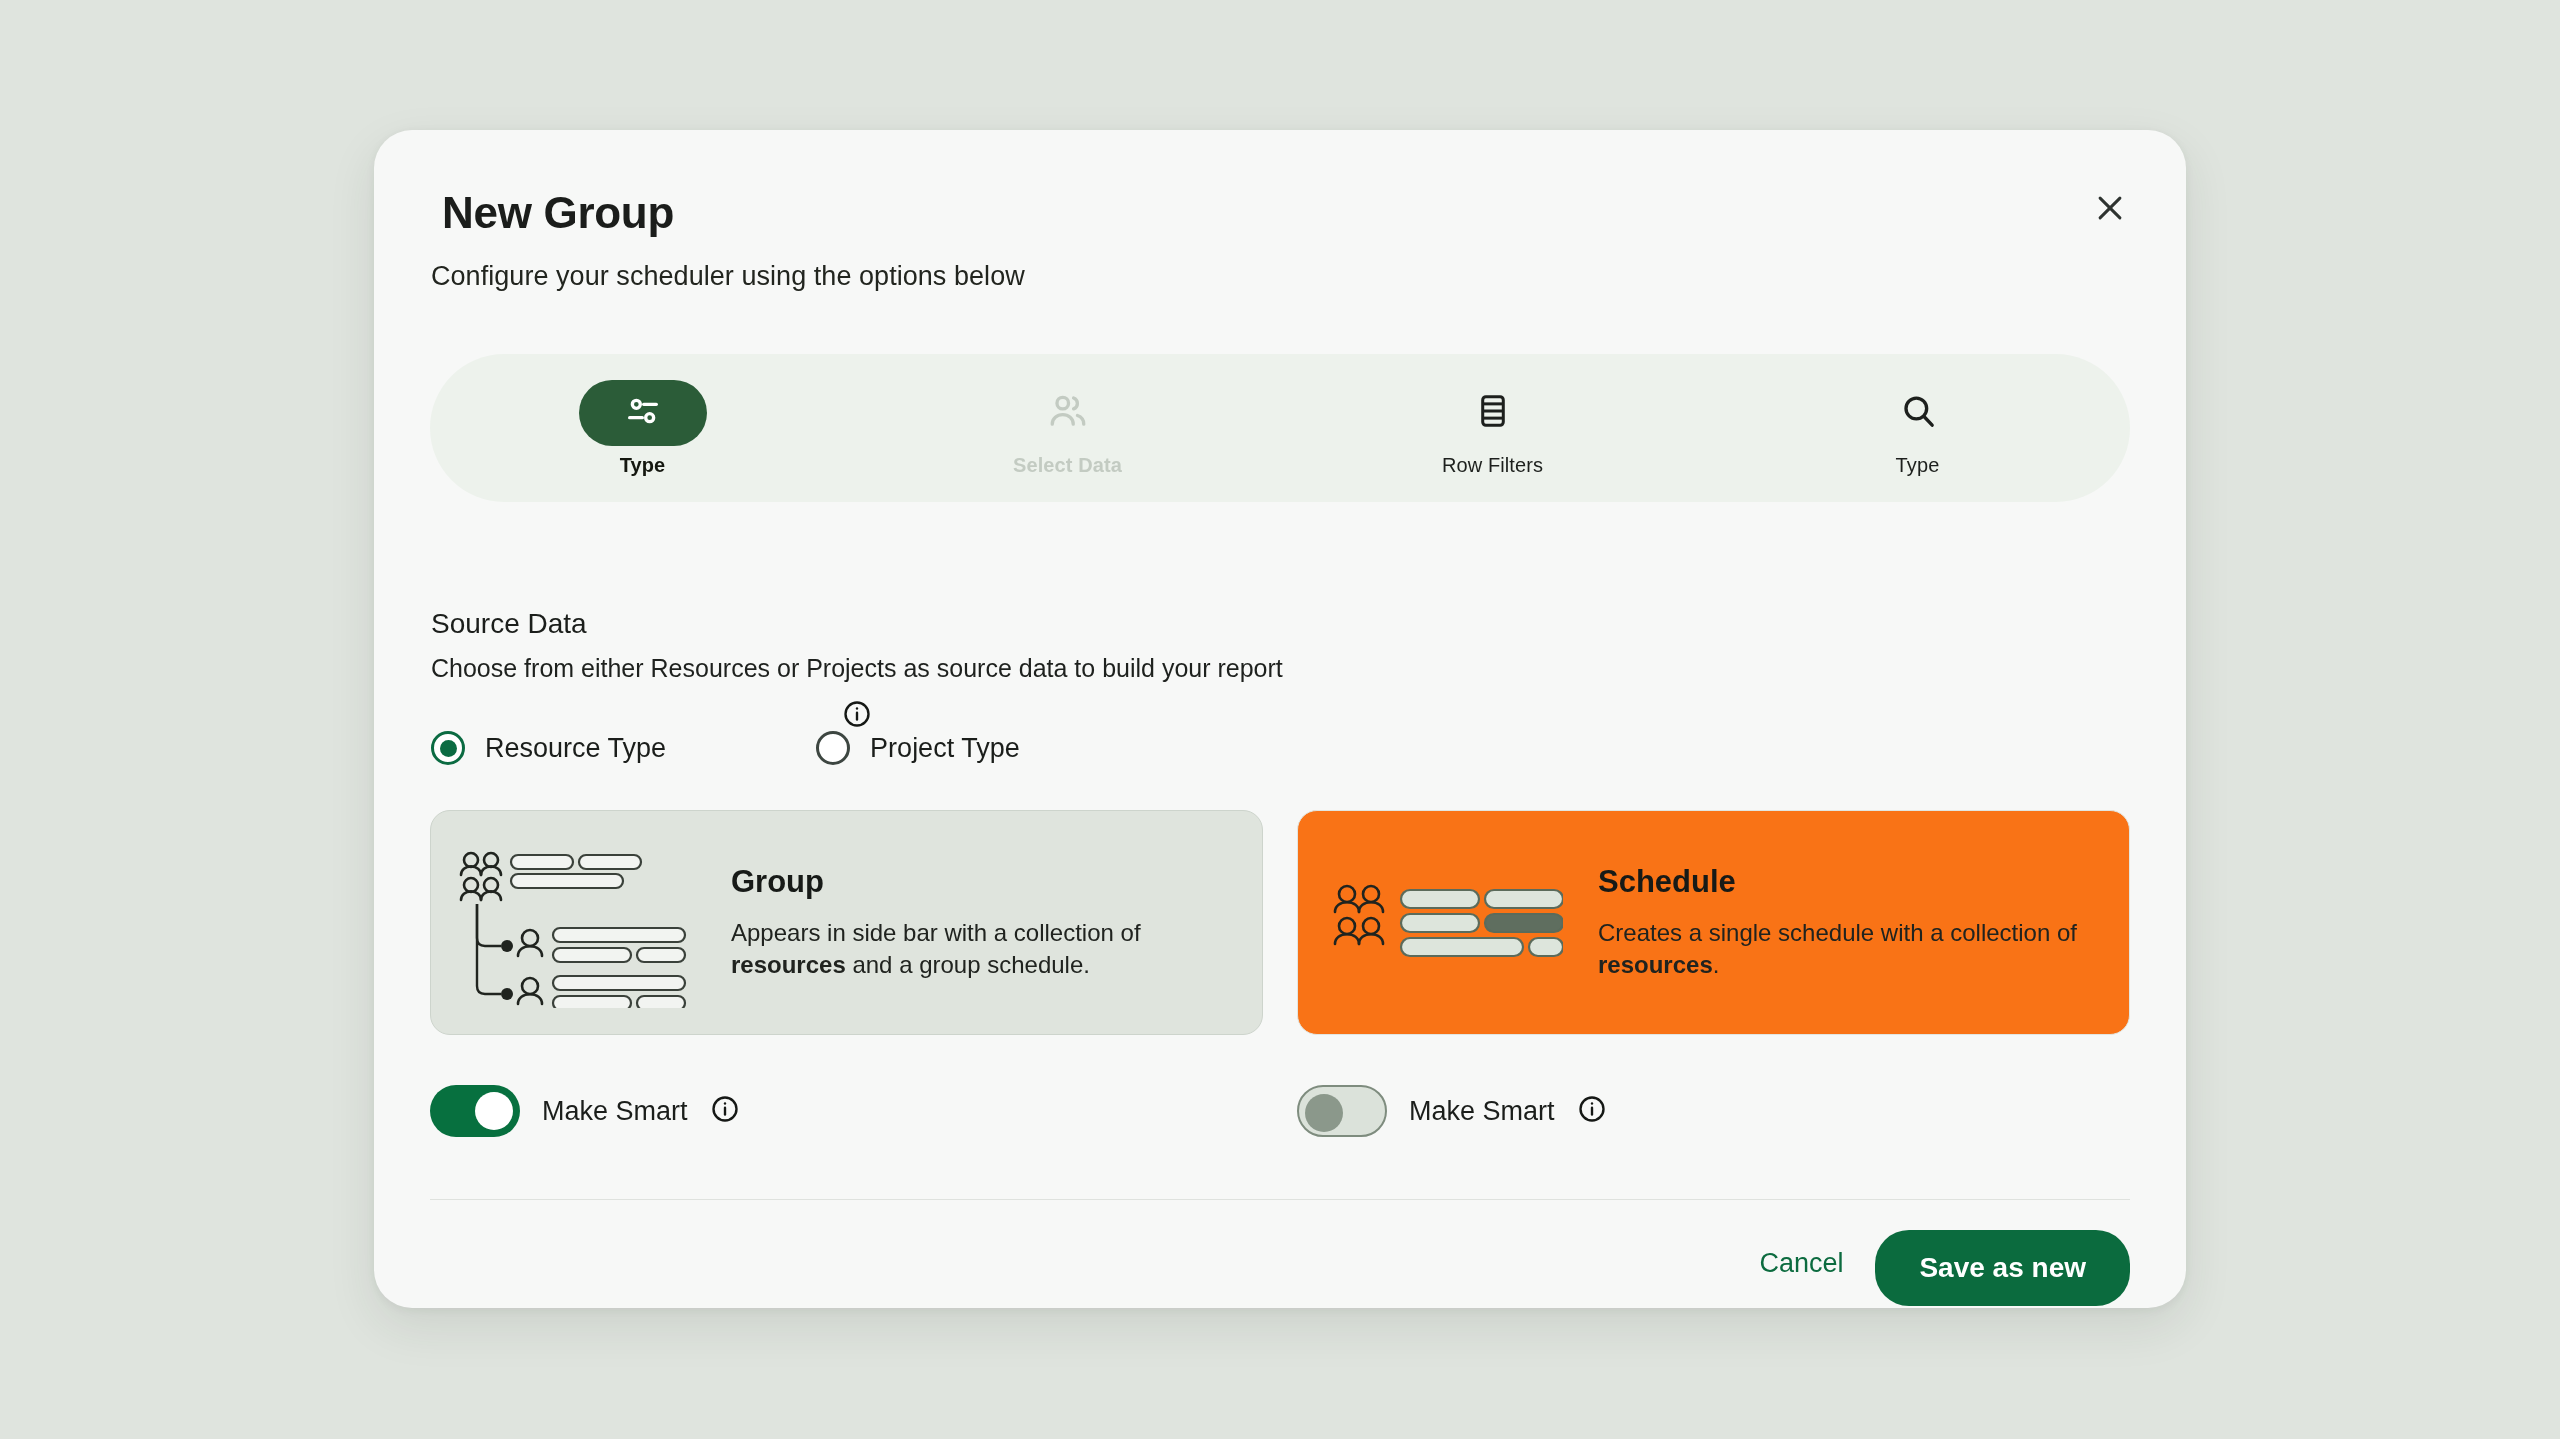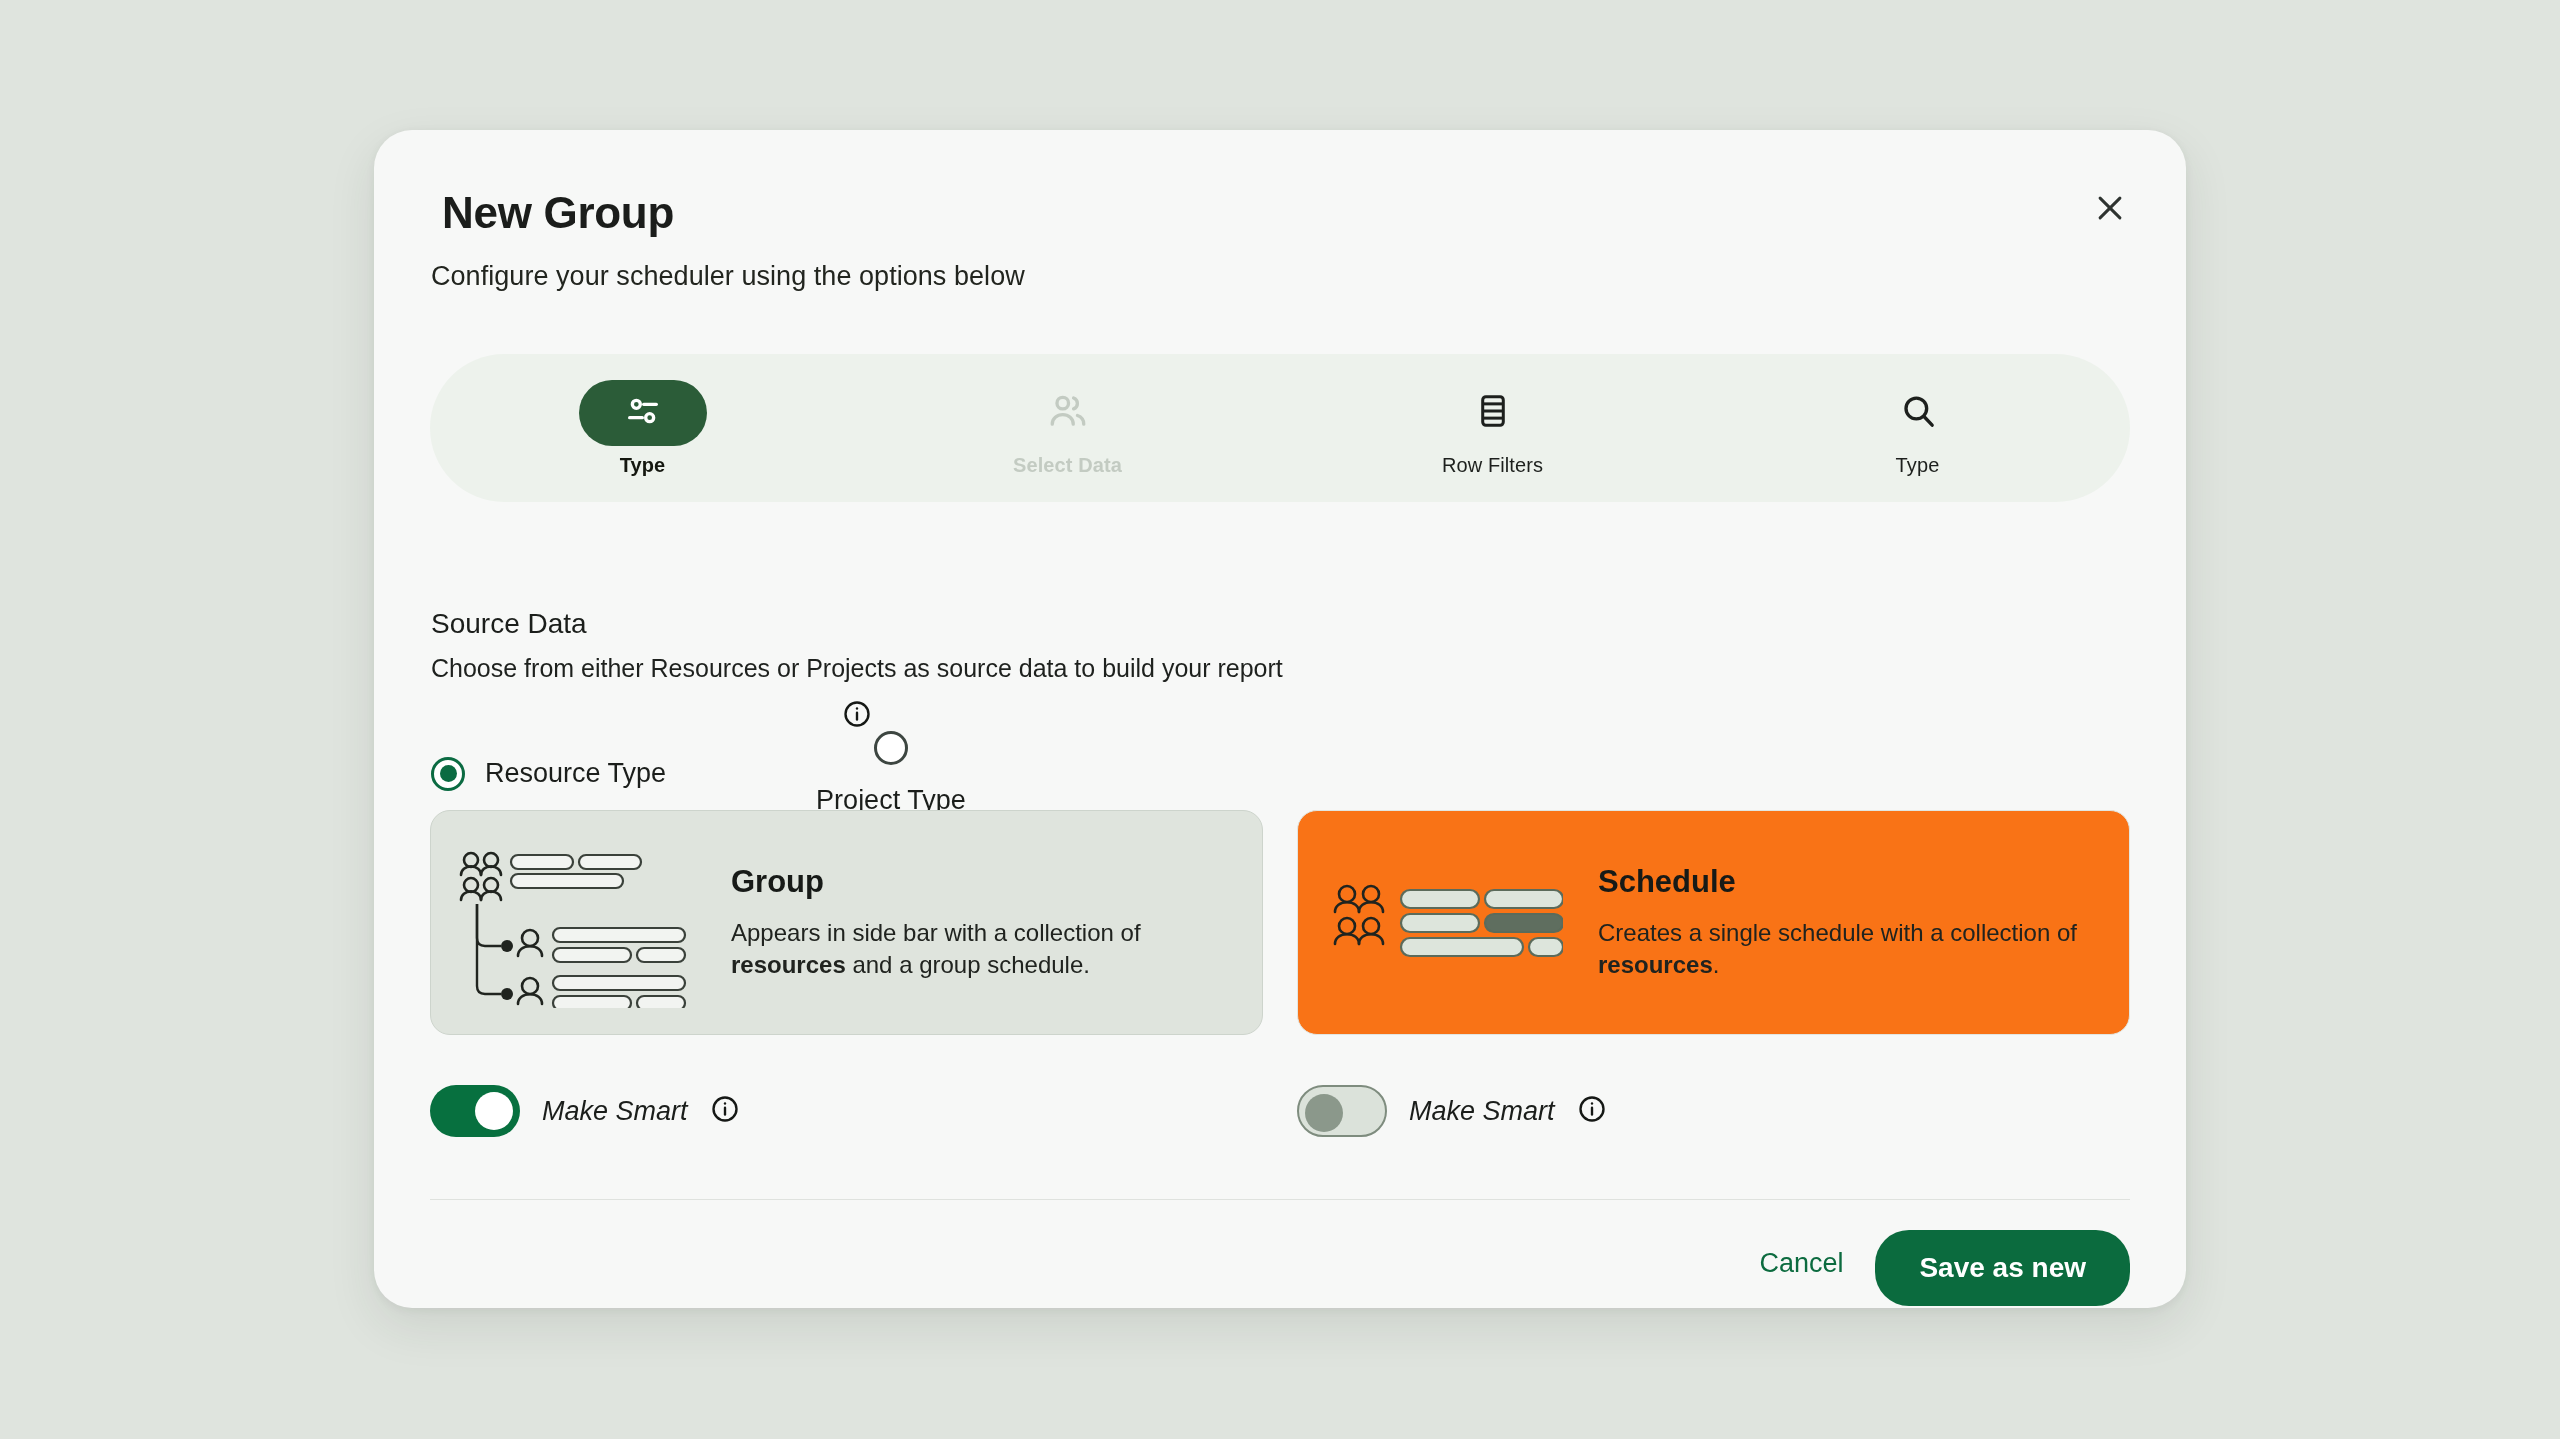--- a/index.html
+++ b/index.html
@@ -139,21 +139,21 @@
     top: 601px;
     display: flex;
     align-items: center;
   }
   .radio-item {
     display: flex;
     align-items: center;
     gap: 20px;
     cursor: pointer;
   }
-  .radio-item + .radio-item { margin-left: 150px; flex-direction: column; }
+  .radio-item + .radio-item { margin-left: 150px; }
   .radio-dot {
     width: 34px;
     height: 34px;
     border-radius: 50%;
     box-sizing: border-box;
     border: 3px solid #0b6b42;
     display: flex;
     align-items: center;
     justify-content: center;
     background: #ffffff;
@@ -223,21 +223,20 @@
   .card-body b { font-weight: 700; }
 
   
   .toggles {
     position: absolute;
     left: 56px;
     top: 955px;
     width: 1700px;
     display: flex;
     gap: 34px;
-    font-style: italic;
   }
   .toggle-cell {
     width: 833px;
     flex: 0 0 833px;
     display: flex;
     align-items: center;
     gap: 22px;
   }
   .switch {
     width: 90px;

